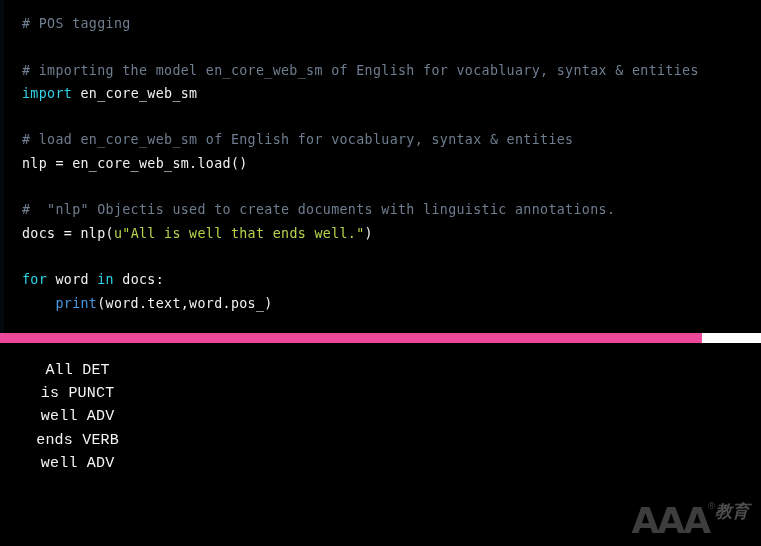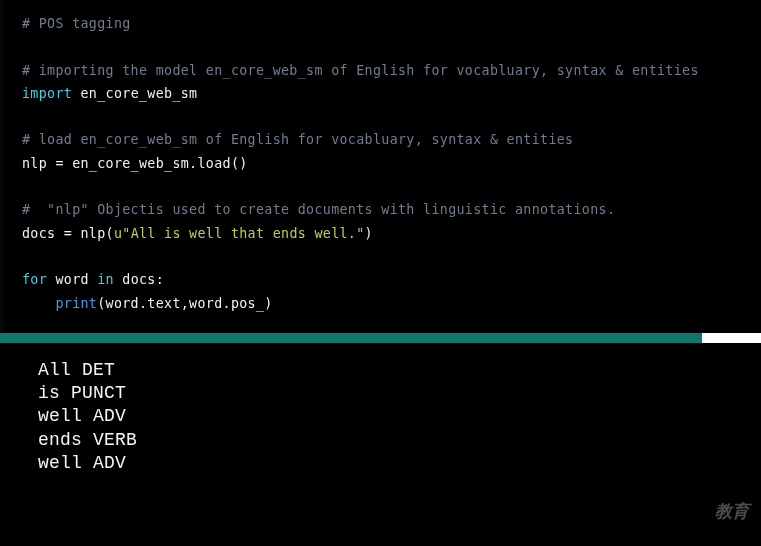--- a/index.html
+++ b/index.html
@@ -12,21 +12,21 @@
     width: 761px;
     height: 546px;
     overflow: hidden;
     font-family: "DejaVu Sans Mono", "Liberation Mono", monospace;
   }
 
   #screen {
     position: relative;
     width: 702px;
     height: 546px;
-    background: #0f766e;
+    background: #ec4899;
   }
 
   
   .code-panel {
     position: absolute;
     left: 0;
     top: 0;
     width: 761px;
     height: 333px;
     background: #000000;
@@ -72,25 +72,26 @@
     width: 761px;
     height: 203px;
     background: #000000;
     overflow: hidden;
   }
   .out-lines {
     position: absolute;
     left: 27px;
     top: 16px;
     font-family: "Liberation Mono", "DejaVu Sans Mono", monospace;
-    font-size: 18px;
+    font-size: 15px;
     line-height: 23.2px;
     color: #f4f4f6;
     white-space: pre;
     letter-spacing: 0.2px;
+    text-align: center;
   }
   .out-line { height: 23.2px; white-space: pre; }
 
   
   .watermark {
     position: absolute;
     right: 12px;
     bottom: 8px;
     display: flex;
     align-items: flex-end;
@@ -135,17 +136,21 @@
 
   <div class="code-panel">
     <div class="left-gutter"></div>
     <div class="code-lines" id="code-lines"><div class="code-line"><span class="tok-comment"># POS tagging</span></div><div class="code-line blank">&nbsp;</div><div class="code-line"><span class="tok-comment"># importing the model en_core_web_sm of English for vocabluary, syntax &amp; entities</span></div><div class="code-line"><span class="tok-kw">import</span><span class="tok-plain"> en_core_web_sm</span></div><div class="code-line blank">&nbsp;</div><div class="code-line"><span class="tok-comment"># load en_core_web_sm of English for vocabluary, syntax &amp; entities</span></div><div class="code-line"><span class="tok-plain">nlp = en_core_web_sm.load()</span></div><div class="code-line blank">&nbsp;</div><div class="code-line"><span class="tok-comment">#  "nlp" Objectis used to create documents with linguistic annotations.</span></div><div class="code-line"><span class="tok-plain">docs = nlp(</span><span class="tok-str">u"All is well that ends well."</span><span class="tok-plain">)</span></div><div class="code-line blank">&nbsp;</div><div class="code-line"><span class="tok-kw">for</span><span class="tok-plain"> word </span><span class="tok-kw">in</span><span class="tok-plain"> docs:</span></div><div class="code-line"><span class="tok-plain">    </span><span class="tok-fn">print</span><span class="tok-plain">(word.text,word.pos_)</span></div></div>
   </div>
 
   <div class="out-panel">
     <div class="out-lines" id="out-lines"><div class="out-line"> All DET</div><div class="out-line"> is PUNCT</div><div class="out-line"> well ADV</div><div class="out-line"> ends VERB</div><div class="out-line"> well ADV</div></div>
 
     <div class="watermark">
+      <span class="wm-aaa">
+        <span>AAA</span>
+        <span class="wm-reg">®</span>
+      </span>
       <span class="wm-cn">教育</span>
     </div>
   </div>
 
 </div>
 
 </body></html>

